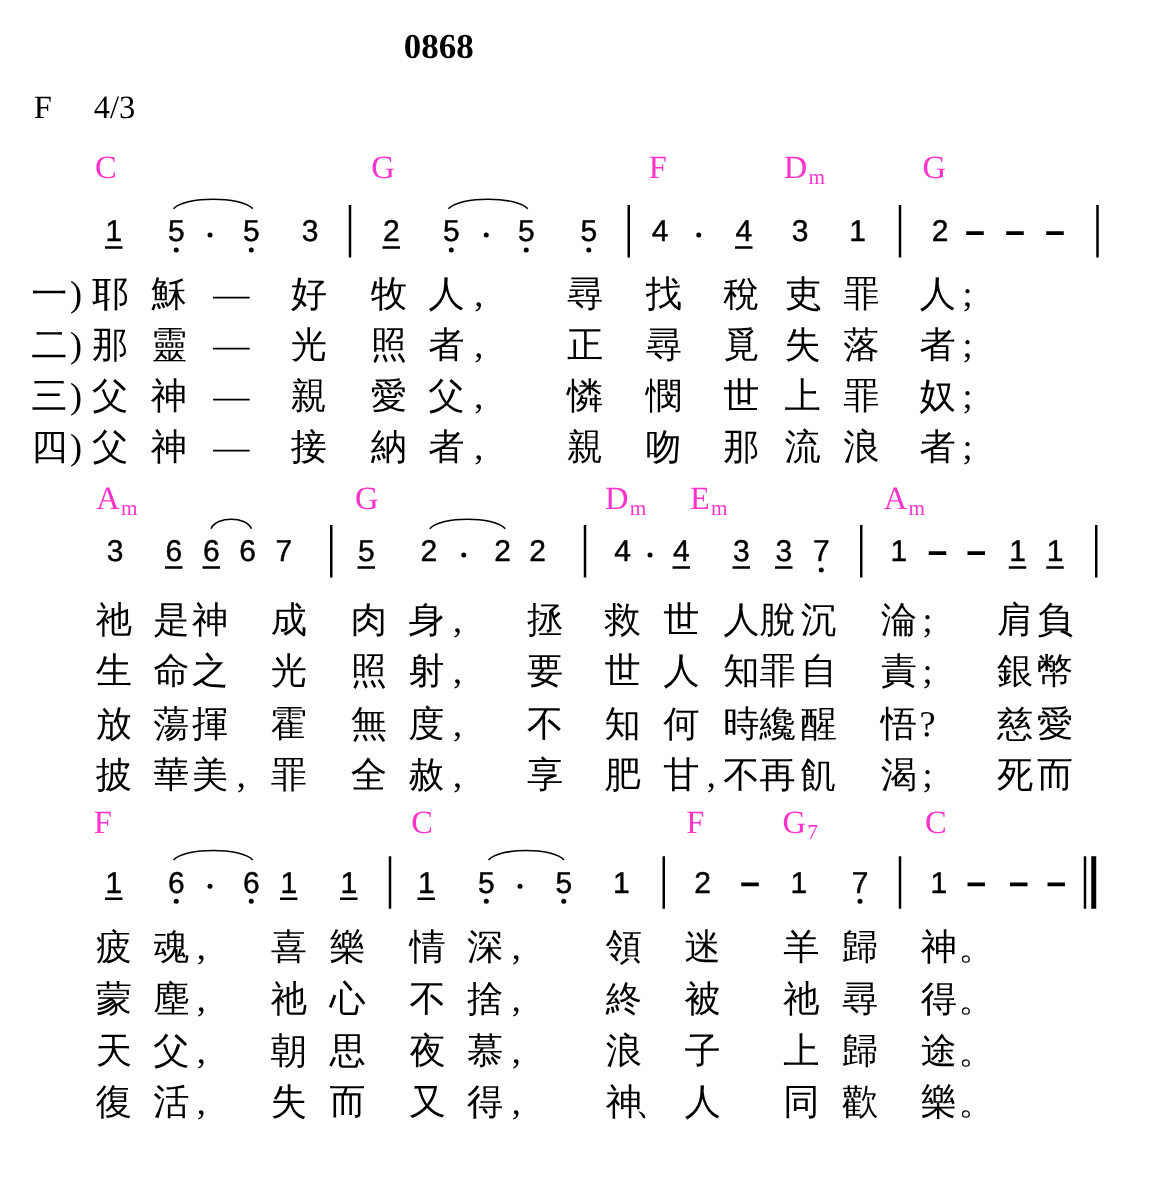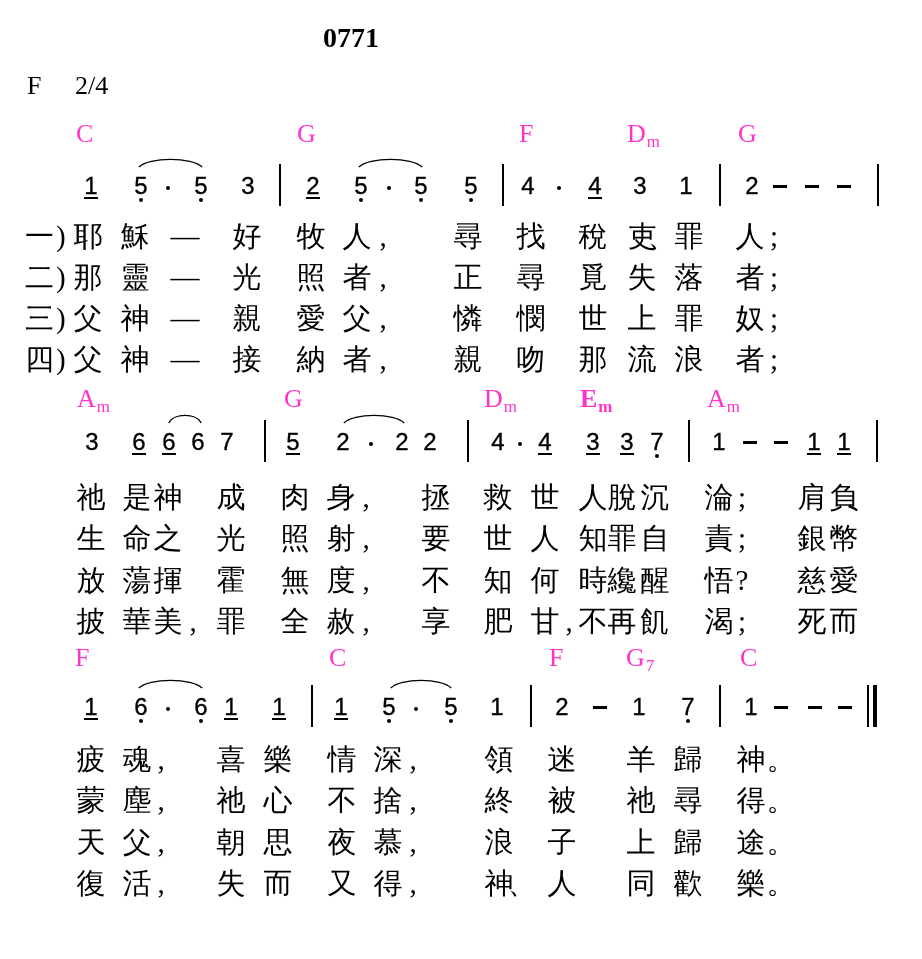--- a/index.html
+++ b/index.html
@@ -58,25 +58,25 @@
     font-family: "Liberation Serif", "DejaVu Serif", serif;
     font-size: 29px; line-height: 1; white-space: nowrap; letter-spacing: 2px;
   }
 </style>
 </head>
 <body>
 
 <div id="page">
 
   <div class="title">
-    <span class="title-num">0771</span>
+    <span class="title-num">0868</span>
   </div>
 
   <span class="meter key-sig">F</span>
-  <span class="meter time-sig">2/4</span>
+  <span class="meter time-sig">4/3</span>
 
   <section class="system">
     <div class="row" style="top:134px">
         <div class="chord" style="left: 76px;"><span class="chord-root">C</span></div>
         <div class="chord" style="left: 297px;"><span class="chord-root">G</span></div>
         <div class="chord" style="left: 519px;"><span class="chord-root">F</span></div>
         <div class="chord" style="left: 627px;"><span class="chord-root">D</span><span class="chord-sub">m</span></div>
         <div class="chord" style="left: 738px;"><span class="chord-root">G</span></div>
       </div>
     <div class="row" style="top:186px">
@@ -343,21 +343,21 @@
           <span class="lt">;</span>
         </div>
       </div>
   </section>
 
   <section class="system">
     <div class="row" style="top:399px">
         <div class="chord" style="left: 77px;"><span class="chord-root">A</span><span class="chord-sub">m</span></div>
         <div class="chord" style="left: 284px;"><span class="chord-root">G</span></div>
         <div class="chord" style="left: 484px;"><span class="chord-root">D</span><span class="chord-sub">m</span></div>
-        <div class="chord" style="left: 580px; font-weight: bold;"><span class="chord-root">E</span><span class="chord-sub">m</span></div>
+        <div class="chord" style="left: 552px;"><span class="chord-root">E</span><span class="chord-sub">m</span></div>
         <div class="chord" style="left: 707px;"><span class="chord-root">A</span><span class="chord-sub">m</span></div>
       </div>
     <div class="row" style="top:442px">
         <div class="nw" style="left: 92px;">
           <span class="digit">3</span>
         </div>
         <div class="nw" style="left: 139px;">
           <span class="digit">6</span>
           <span class="ul"></span>
         </div>

